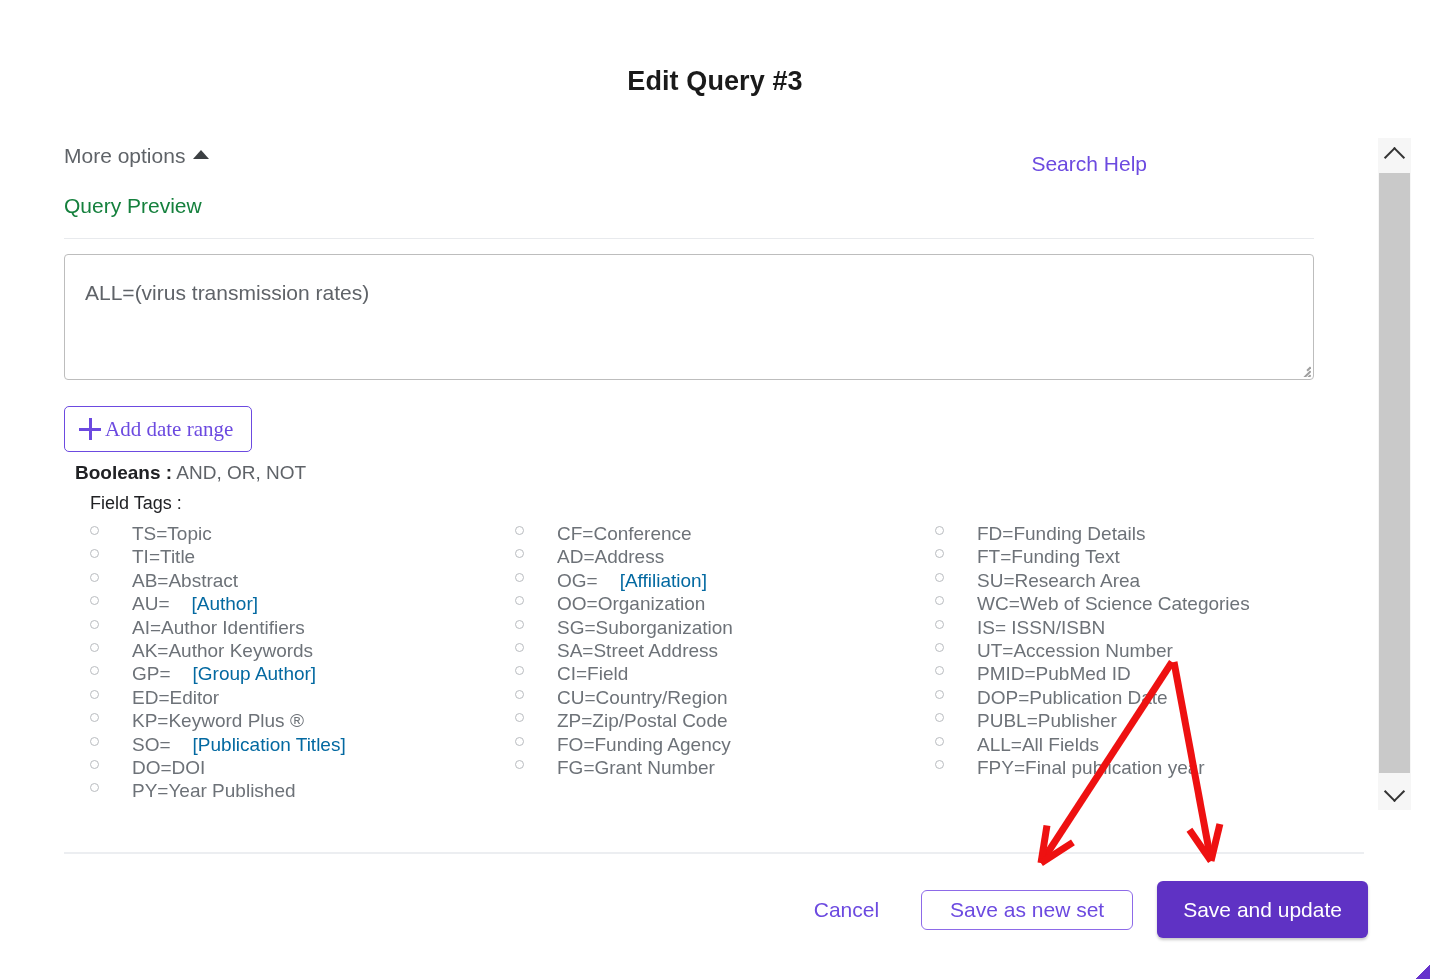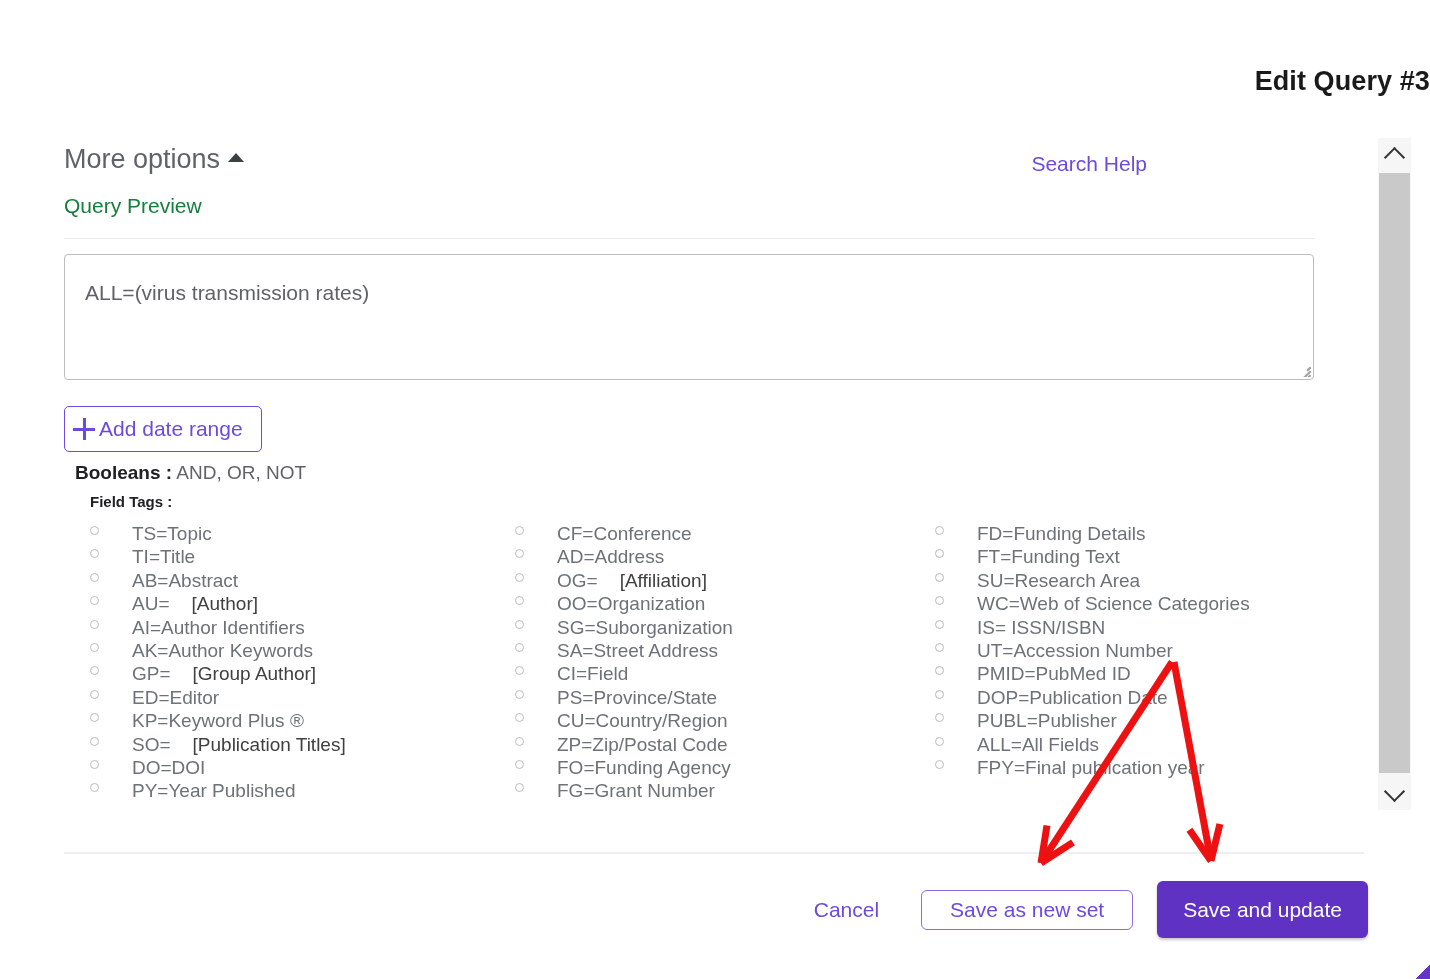--- a/index.html
+++ b/index.html
@@ -19,41 +19,41 @@
     background: #ffffff;
     overflow: hidden;
   }
 
   
   .modal-title {
     position: absolute;
     left: 0;
     top: 66px;
     width: 1430px;
-    text-align: right;
+    text-align: center;
     font-size: 27px;
     font-weight: bold;
     color: #1a1a1a;
     letter-spacing: 0.1px;
   }
 
   
   .scroll-body {
     position: absolute;
     left: 0;
     top: 130px;
     width: 1430px;
     height: 690px;
   }
 
   .more-options {
     position: absolute;
     left: 64px;
     top: 14px;
-    font-size: 27px;
+    font-size: 21px;
     color: #5f6368;
     display: flex;
     align-items: center;
     gap: 8px;
     cursor: pointer;
   }
   .caret-up {
     display: inline-block;
     width: 0;
     height: 0;
@@ -131,27 +131,27 @@
   .rh1 { bottom: 2px; width: 15px; }
   .rh2 { bottom: 6px; width: 10px; }
   .rh3 { bottom: 10px; width: 5px; }
 
   
   .add-date-btn {
     position: absolute;
     left: 64px;
     top: 276px;
     height: 46px;
-    padding: 0 18px 0 8px;
+    padding: 0 18px 0 14px;
     border: 1.6px solid #6c4ae0;
     border-radius: 5px;
     background: #fff;
     color: #6c4ae0;
     font-size: 21px;
-    font-family: Liberation Sans, sans-serif;
+    font-family: Liberation Serif, serif;
     display: flex;
     align-items: center;
     cursor: pointer;
     box-sizing: border-box;
   }
   .plus-icon {
     position: relative;
     display: inline-block;
     width: 22px;
     height: 22px;
@@ -173,22 +173,22 @@
     font-size: 19px;
     color: #5f6368;
     text-align: center;
   }
   .booleans b { color: #202124; font-weight: bold; }
 
   .fieldtags-label {
     position: absolute;
     left: 90px;
     top: 363px;
-    font-size: 15px;
-    font-weight: bold;
+    font-size: 18px;
+    font-weight: normal;
     color: #202124;
   }
 
   .tag-cols {
     position: absolute;
     left: 90px;
     top: 392px;
     width: 1230px;
     display: flex;
   }
@@ -211,21 +211,21 @@
   .tag-bullet {
     flex: 0 0 auto;
     width: 7px;
     height: 7px;
     border: 1px solid #b9bcc0;
     border-radius: 50%;
     margin-right: 11px;
     position: relative;
     top: -5px;
   }
-  .tag-item .hl { color: #404040; }
+  .tag-item .hl { color: #0369a1; }
 
   
   .divider-bottom {
     position: absolute;
     left: 64px;
     top: 852px;
     width: 1300px;
     height: 1.5px;
     background: #eceef1;
   }
@@ -449,24 +449,20 @@
             <span class="tag-bullet"></span>
             <span>SG=Suborganization</span>
           </div>
           <div class="tag-item">
             <span class="tag-bullet"></span>
             <span>SA=Street Address</span>
           </div>
           <div class="tag-item">
             <span class="tag-bullet"></span>
             <span>CI=Field</span>
-          </div>
-          <div class="tag-item">
-            <span class="tag-bullet"></span>
-            <span>PS=Province/State</span>
           </div>
           <div class="tag-item">
             <span class="tag-bullet"></span>
             <span>CU=Country/Region</span>
           </div>
           <div class="tag-item">
             <span class="tag-bullet"></span>
             <span>ZP=Zip/Postal Code</span>
           </div>
           <div class="tag-item">

